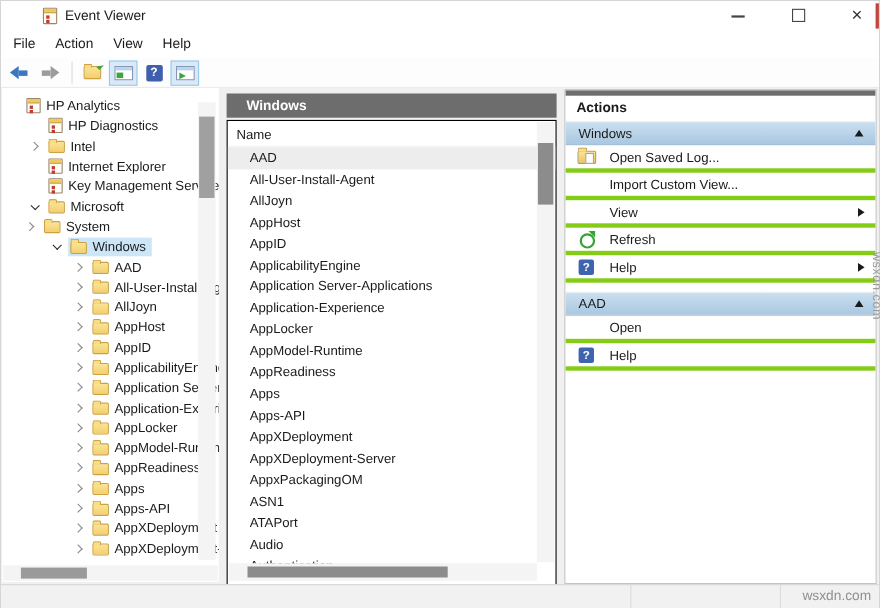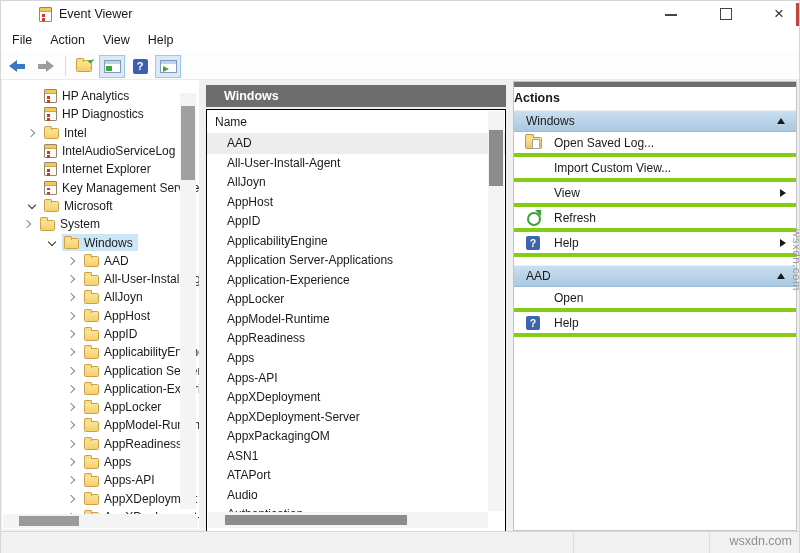--- a/index.html
+++ b/index.html
@@ -103,21 +103,21 @@
   .l-row.selected { background:#ededed; }
   .c-vtrack { position:absolute; left:487px; top:110px; width:16px; height:400px; background:#f4f4f4; }
   .c-vthumb { position:absolute; left:488px; top:129px; width:14px; height:56px; background:#8c8c8c; }
   .c-htrack { position:absolute; left:207px; top:511px; width:280px; height:16px; background:#f4f4f4; }
   .c-hthumb { position:absolute; left:224px; top:514px; width:182px; height:10px; background:#8c8c8c; }
 
   
   .a-panel { position:absolute; left:512px; top:80px; width:284px; height:450px; background:#fff;
     border:1px solid #c3c3c3; overflow:hidden; }
   .a-topstrip { height:5px; background:#6d6d6d; }
-  .a-title { height:23px; line-height:23px; font-weight:bold; font-size:12.5px; padding-left:0; }
+  .a-title { height:23px; line-height:23px; font-weight:bold; font-size:12.5px; padding-left:10px; }
   .a-bar { height:22px; background:linear-gradient(#cbdff0,#a9c8e1); border-top:1px solid #e8f1f8;
     border-bottom:1px solid #9dbbd6; display:flex; align-items:center; justify-content:space-between;
     padding:0 11px 0 12px; font-size:12px; }
   .tri-up { width:0; height:0; border-bottom:6px solid #1a1a1a; border-left:4.5px solid transparent; border-right:4.5px solid transparent; }
   .a-item { height:25px; display:flex; align-items:center; padding-left:8px; font-size:12px;
     border-bottom:4px solid #84cc16; position:relative; }
   .a-item .a-lbl { margin-left:10px; }
   .icon-slot { width:22px; height:18px; display:flex; align-items:center; justify-content:center; flex:none; }
   .tri-right { position:absolute; right:10px; width:0; height:0; border-left:6px solid #1a1a1a;
     border-top:4px solid transparent; border-bottom:4px solid transparent; }
@@ -186,46 +186,39 @@
         <span class="ic-helpsq"></span>
       </span>
     <span class="tb-btn toggled">
         <span class="ic-winpane right-glyph"></span>
       </span>
   </div>
 
   <div class="main-bg"></div>
 
   <div class="tree" id="tree-rows">
-      <div class="t-row" style="padding-left: 20px;">
+      <div class="t-row" style="">
         <span class="chev none"></span>
         <span class="t-sel">
           <span class="ic-log"></span>
           <span class="t-label">HP Analytics</span>
         </span>
       </div>
       <div class="t-row" style="padding-left: 20px; align-items: center;">
         <span class="chev none"></span>
         <span class="t-sel">
           <span class="ic-log"></span>
           <span class="t-label">HP Diagnostics</span>
         </span>
       </div>
       <div class="t-row" style="padding-left: 20px;">
         <span class="chev collapsed"></span>
         <span class="t-sel">
           <span class="ic-folder"></span>
           <span class="t-label">Intel</span>
-        </span>
-      </div>
-      <div class="t-row" style="padding-left: 20px;">
-        <span class="chev none"></span>
-        <span class="t-sel">
-          <span class="ic-log"></span>
-          <span class="t-label">IntelAudioServiceLog</span>
         </span>
       </div>
       <div class="t-row" style="padding-left: 20px;">
         <span class="chev none"></span>
         <span class="t-sel">
           <span class="ic-log"></span>
           <span class="t-label">Internet Explorer</span>
         </span>
       </div>
       <div class="t-row" style="padding-left: 20px;">

